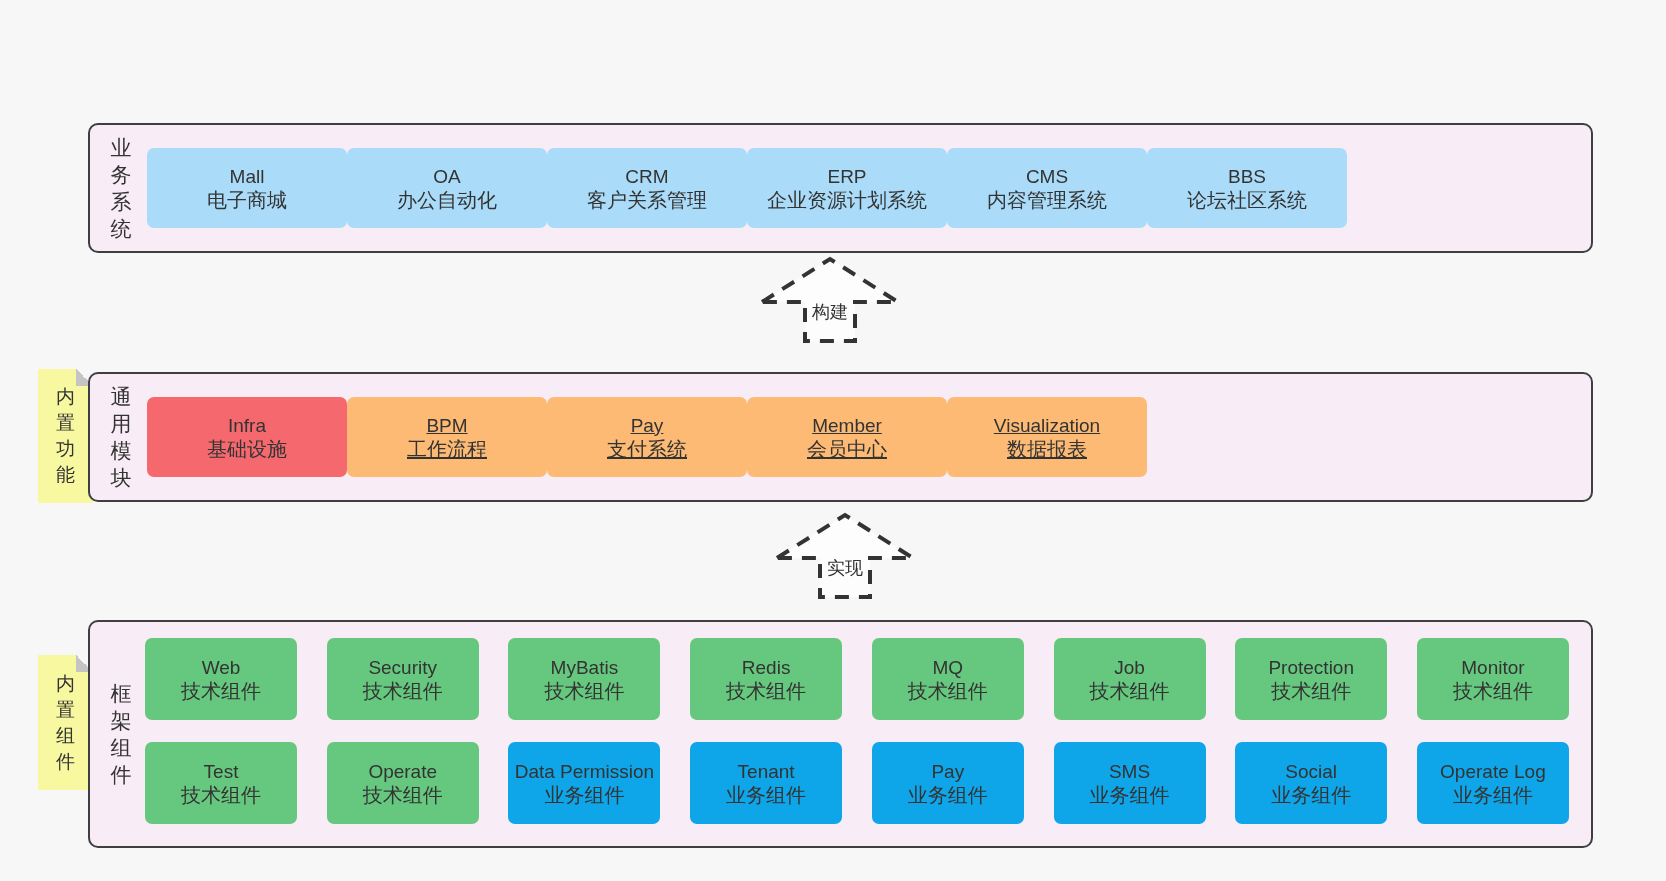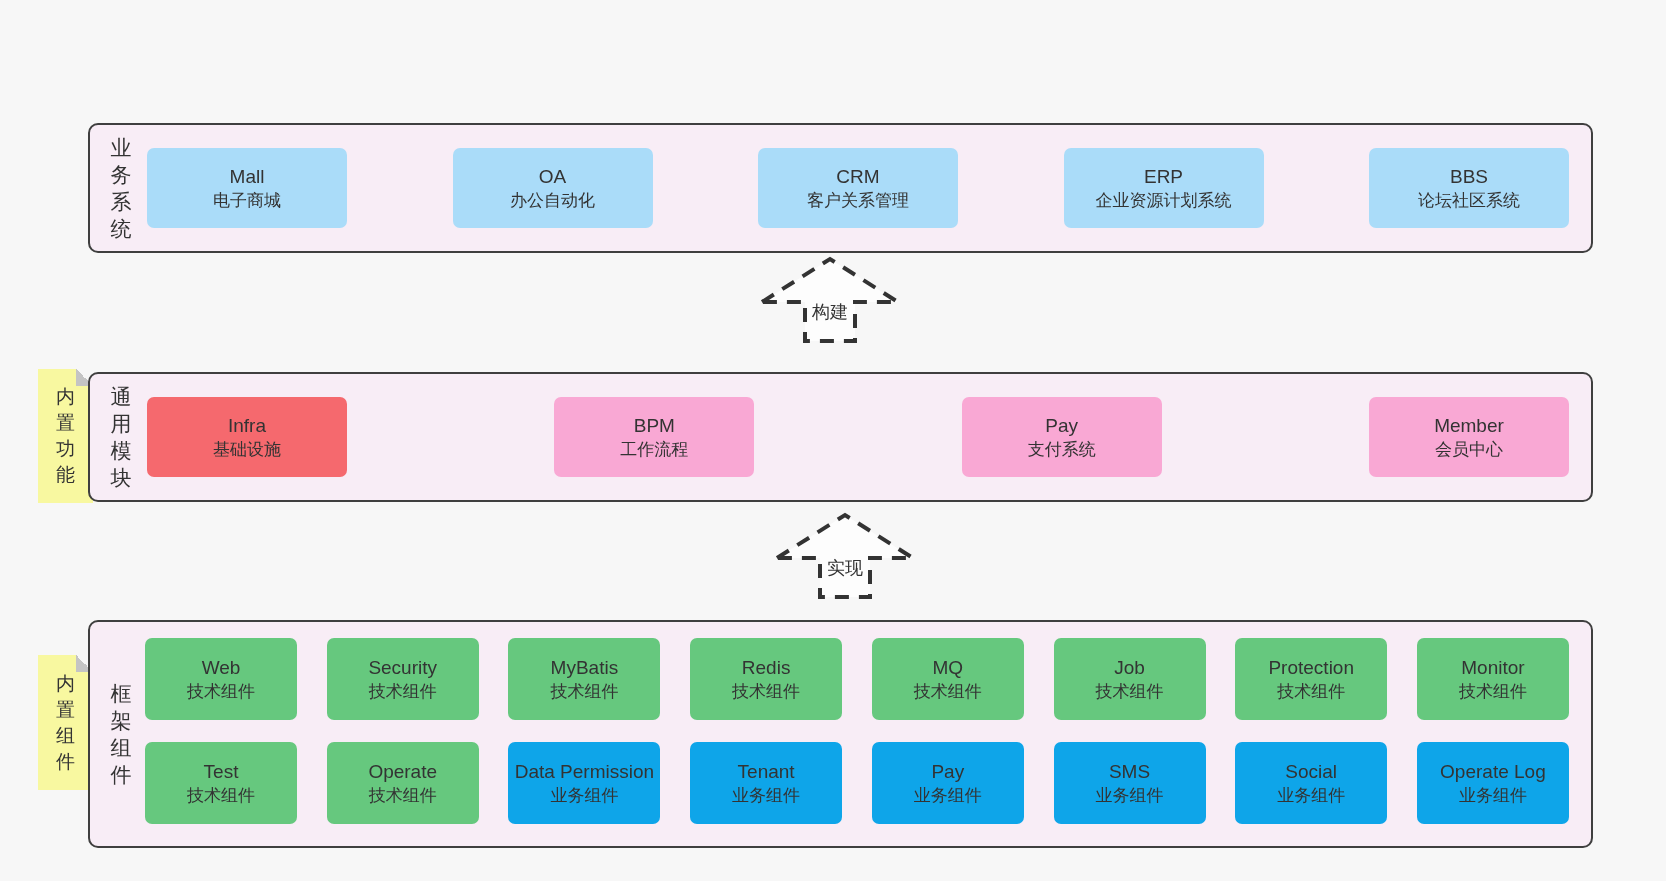--- a/index.html
+++ b/index.html
@@ -11,35 +11,35 @@
            border:2px solid #3f3f3f; border-radius:10px; box-sizing:border-box; }
   .panel-top    { top:123px; height:130px; }
   .panel-middle { top:372px; height:130px; }
   .panel-bottom { top:620px; height:228px; }
 
   .vlabel { position:absolute; left:10px; top:50%; transform:translateY(-50%);
             width:42px; text-align:center; white-space:pre-line;
             font-size:21px; line-height:27px; color:#333; }
 
   .row6 { position:absolute; left:57px; right:22px; top:50%; transform:translateY(-50%);
-          display:flex; justify-content:space-between; }
+          display:flex; justify-content:flex-start; }
   .rows8 { position:absolute; left:55px; right:22px; top:16px;
            display:flex; flex-direction:column; gap:22px; }
   .row8 { display:flex; justify-content:space-between; }
 
   .box { display:flex; flex-direction:column; align-items:center; justify-content:center;
          border-radius:7px; text-align:center; color:#333; box-sizing:border-box; padding:4px 6px; }
   .box .en { font-size:19px; line-height:24px; }
-  .box .zh { font-size:17px; line-height:23px; }
+  .box .zh { font-size:20px; line-height:23px; }
   .w200 { width:200px; height:80px; }
   .w152 { width:152px; height:82px; }
 
   .c-blue  { background:#aadcf9; }
   .c-red   { background:#f5696e; }
-  .c-pink  { background:#f9a8d4; }
+  .c-pink  { background:#fdba74;text-decoration:underline; }
   .c-gdark { background:#66c87e; }
   .c-glite { background:#0ea5e9; }
 
   
   .note { position:absolute; left:38px; width:55px; background:#f8f8a0; }
   .note-mid { top:369px; height:134px; }
   .note-bot { top:655px; height:135px; }
   .note .fold { position:absolute; top:0; right:0; width:17px; height:17px;
                 background:linear-gradient(225deg, #f7f7f7 0 50%, #c4c4c4 50% 100%); }
   .note .note-text { position:absolute; left:0; right:0; top:50%; transform:translateY(-50%);
@@ -84,20 +84,24 @@
         <span class="en">OA</span>
         <span class="zh">办公自动化</span>
       </div>
       <div class="box w200 c-blue">
         <span class="en">CRM</span>
         <span class="zh">客户关系管理</span>
       </div>
       <div class="box w200 c-blue">
         <span class="en">ERP</span>
         <span class="zh">企业资源计划系统</span>
+      </div>
+      <div class="box w200 c-blue">
+        <span class="en">CMS</span>
+        <span class="zh">内容管理系统</span>
       </div>
       <div class="box w200 c-blue">
         <span class="en">BBS</span>
         <span class="zh">论坛社区系统</span>
       </div>
     </div>
   </section>
 
   <svg class="arrow" style="left:760px; top:256px;" width="140" height="88" viewBox="0 0 140 88">
     <polygon points="2,46 70,3 138,46 95,46 95,85 45,85 45,46" fill="#fdfdfd" stroke="#333333" stroke-width="4" stroke-dasharray="14 10"></polygon>
@@ -120,20 +124,24 @@
         <span class="zh">工作流程</span>
       </div>
       <div class="box w200 c-pink">
         <span class="en">Pay</span>
         <span class="zh">支付系统</span>
       </div>
       <div class="box w200 c-pink">
         <span class="en">Member</span>
         <span class="zh">会员中心</span>
       </div>
+      <div class="box w200 c-pink">
+        <span class="en">Visualization</span>
+        <span class="zh">数据报表</span>
+      </div>
     </div>
   </section>
 
   <svg class="arrow" style="left:775px; top:512px;" width="140" height="88" viewBox="0 0 140 88">
     <polygon points="2,46 70,3 138,46 95,46 95,85 45,85 45,46" fill="#fdfdfd" stroke="#333333" stroke-width="4" stroke-dasharray="14 10"></polygon>
     <rect x="47" y="38" width="46" height="30" fill="#fdfdfd"></rect>
     <text x="70" y="62" text-anchor="middle" font-size="18" fill="#333333">实现</text>
   </svg>
 
   <section class="panel panel-bottom">

